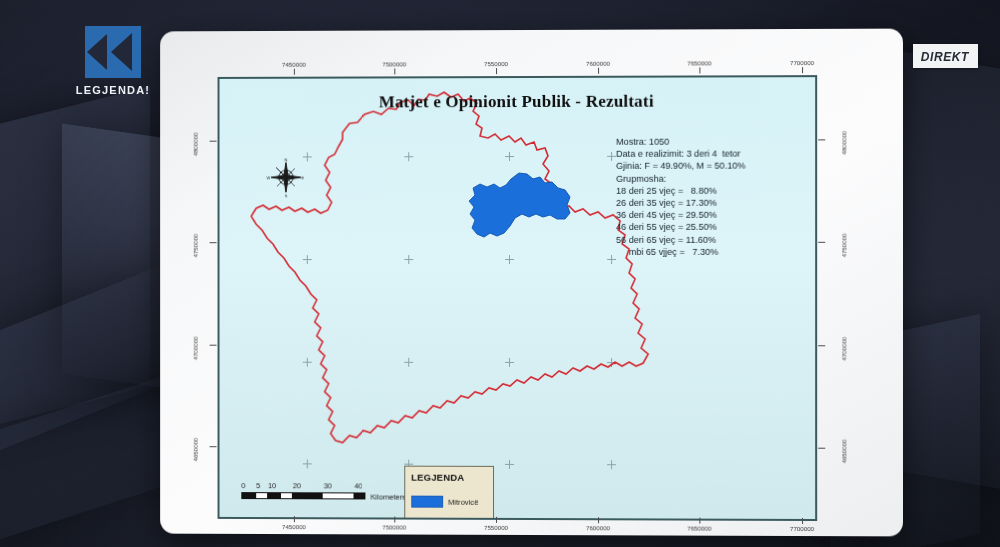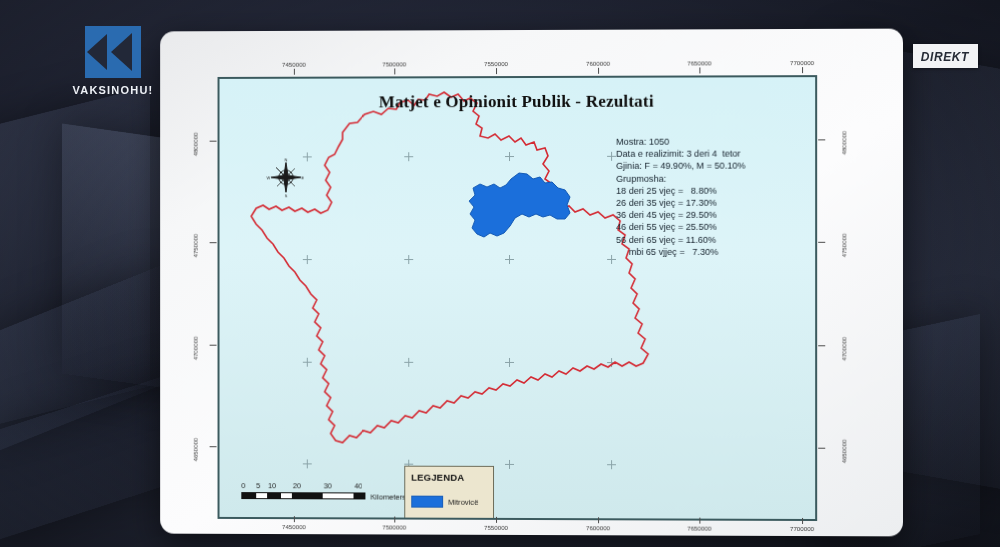--- a/index.html
+++ b/index.html
@@ -242,21 +242,21 @@
   <div class="bg-shape sh1"></div>
   <div class="bg-shape sh2"></div>
   <div class="bg-shape sh3"></div>
   <div class="bg-shape sh4"></div>
   <div class="bg-shape sh5"></div>
   <div class="bg-shape sh6"></div>
   <div class="bg-vignette"></div>
 
   <div id="logo">
     <div class="logo-mark"></div>
-    <div class="logo-text">VAKSINOHU!</div>
+    <div class="logo-text">LEGJENDA!</div>
   </div>
 
   <div id="direkt">
     <span>DIREKT</span>
   </div>
 
   <div id="slide">
 
     <div id="map-frame">
       <div id="map-inner">

